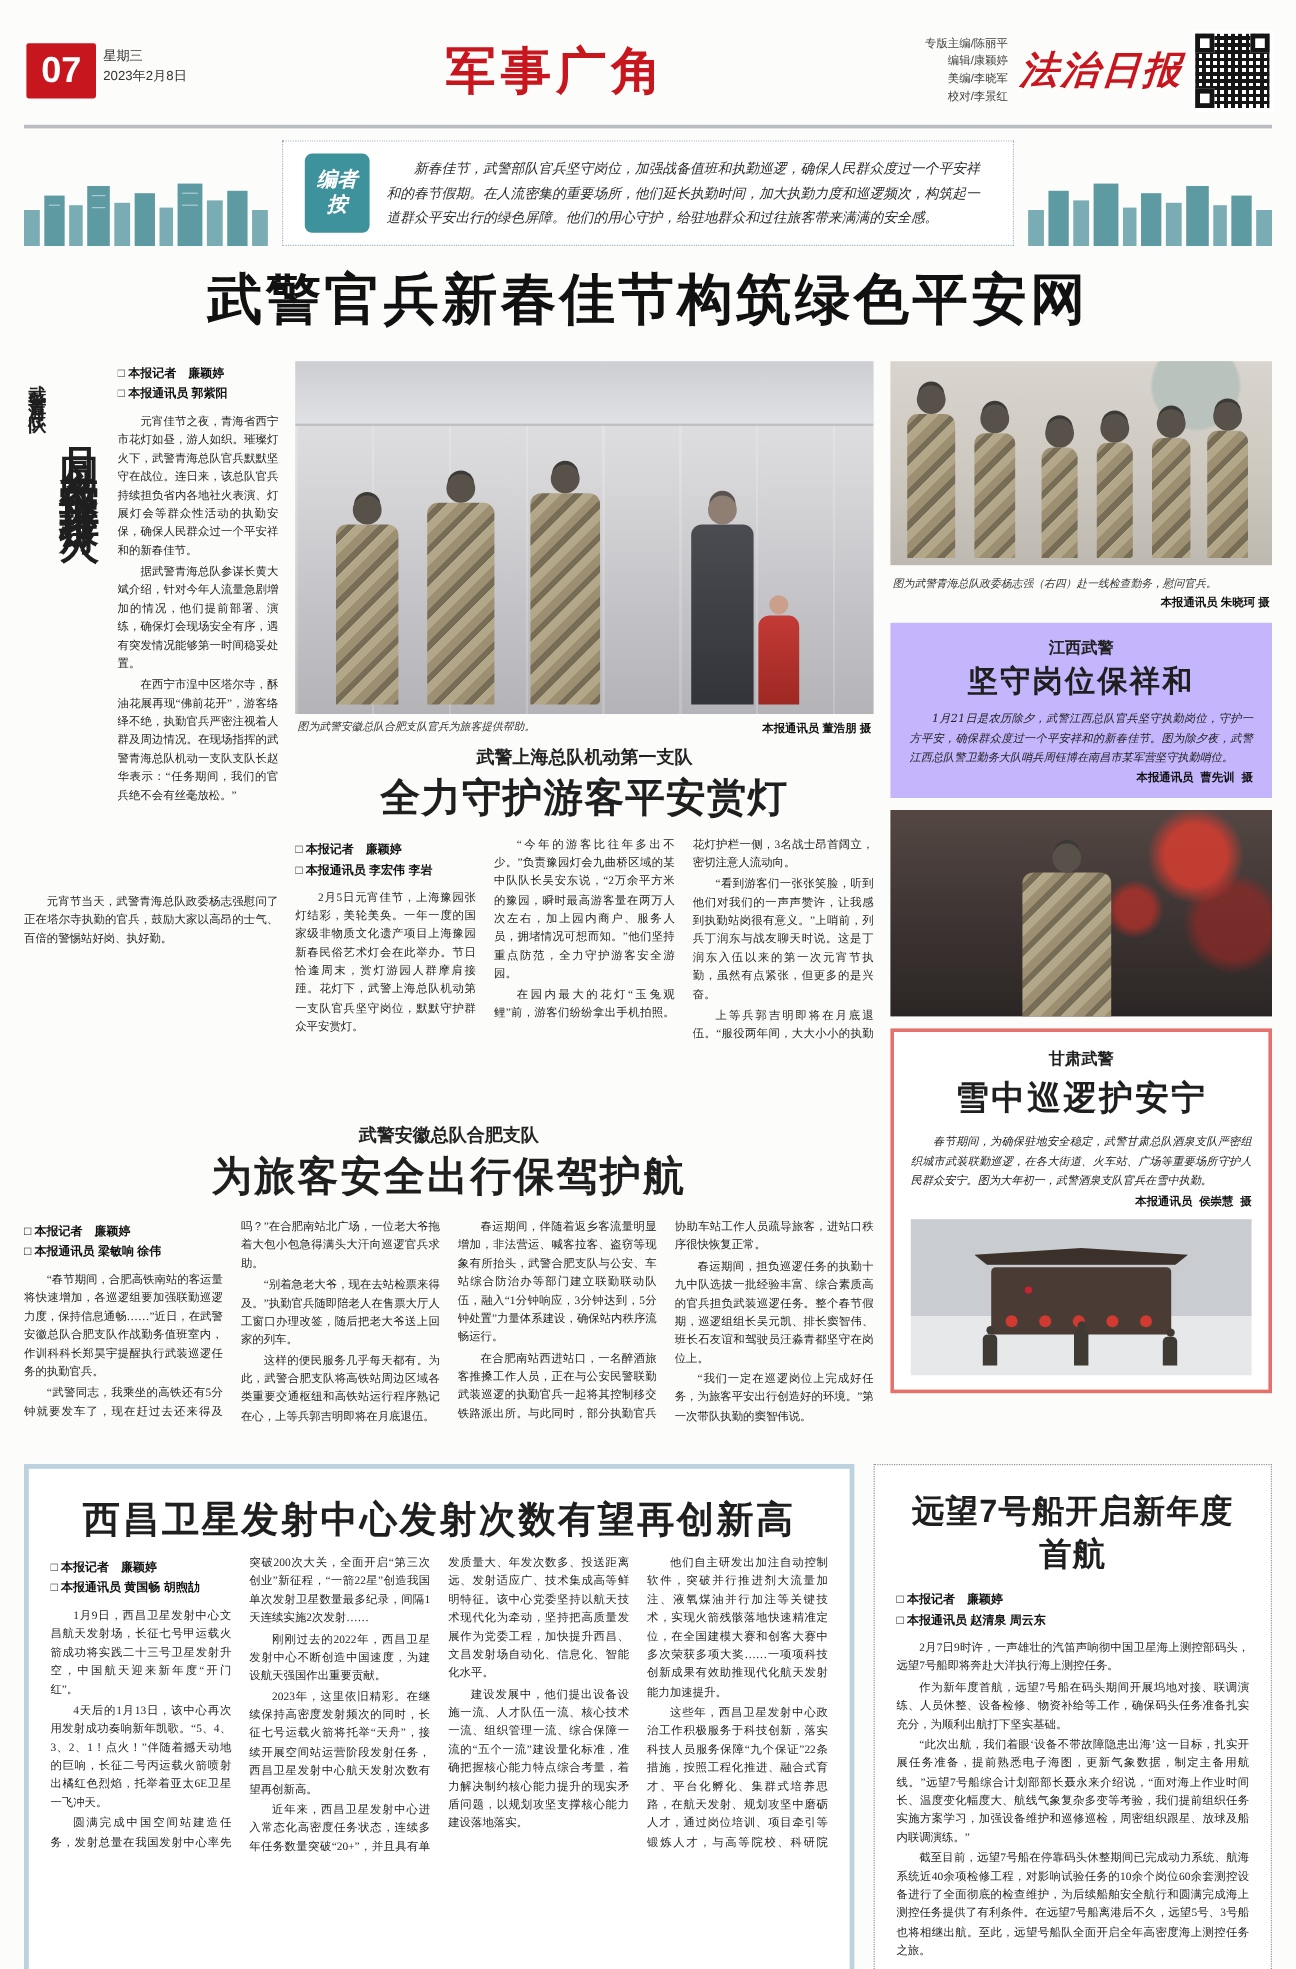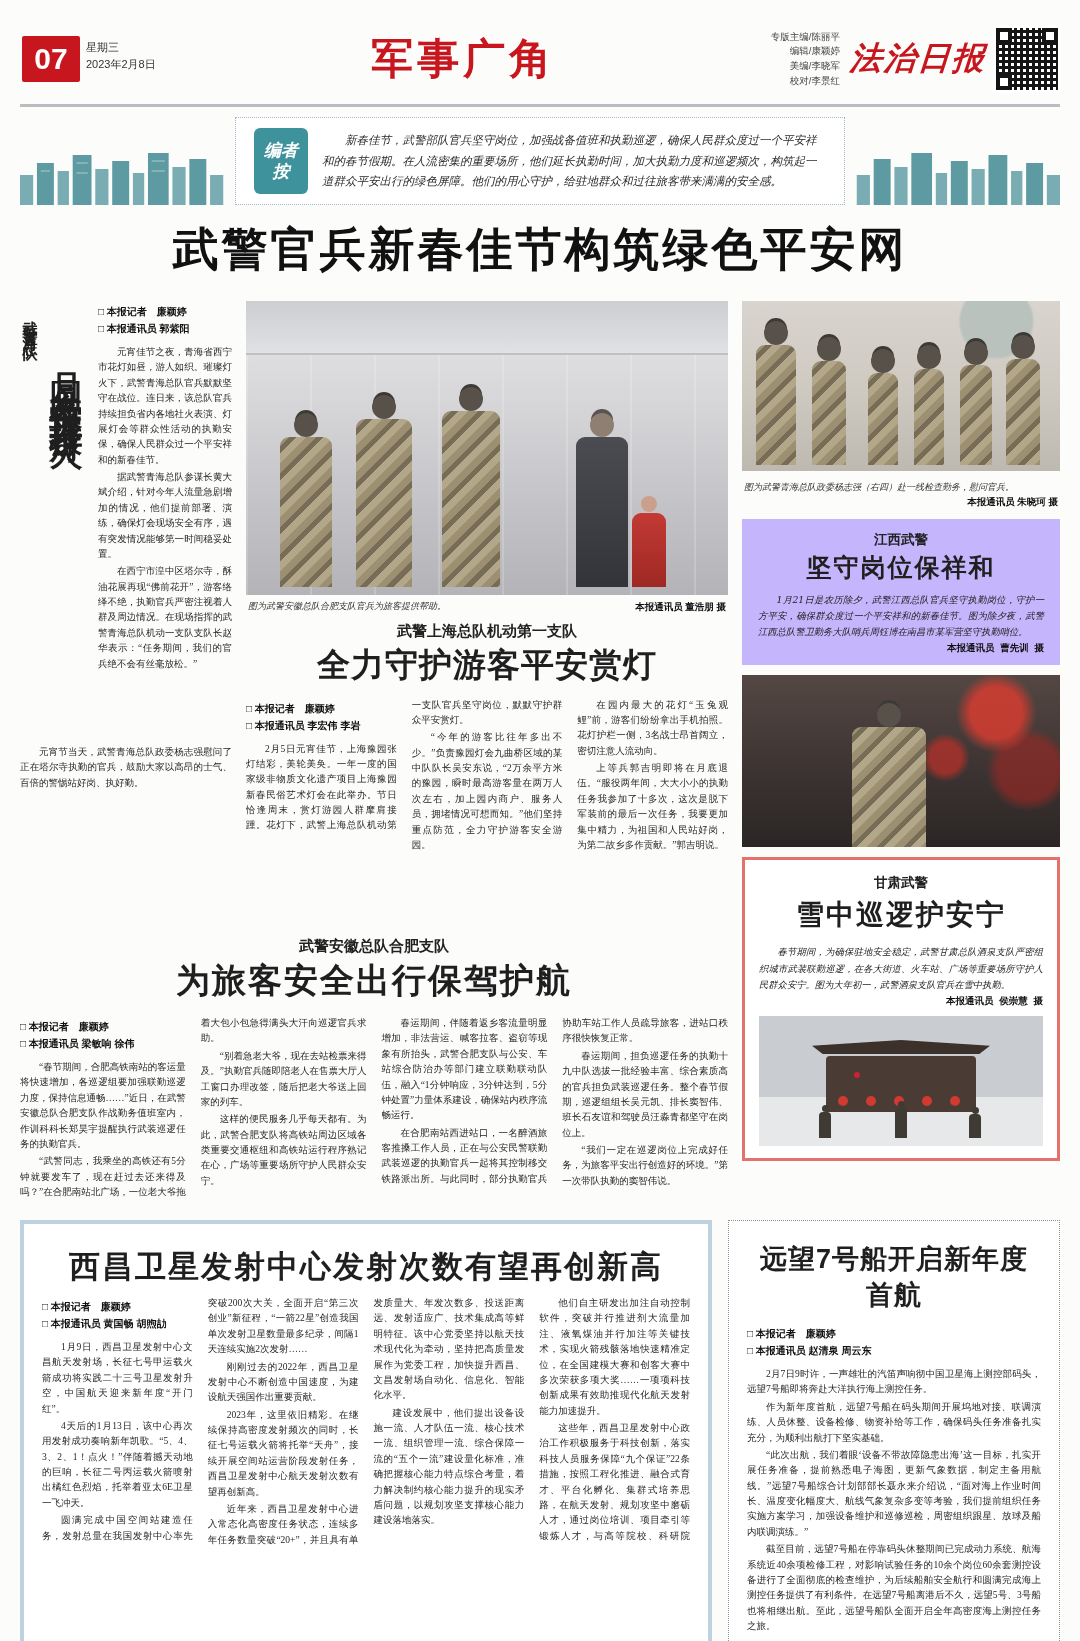--- a/index.html
+++ b/index.html
@@ -238,20 +238,21 @@
               <div class="byline">
 
               <div class="byline-line">□ 本报记者　廉颖婷</div>
                   <div class="byline-line">□ 本报通讯员 李宏伟 李岩</div>
                 </div>
               <div>
 
               <p class="bodyp">2月5日元宵佳节，上海豫园张灯结彩，美轮美奂。一年一度的国家级非物质文化遗产项目上海豫园新春民俗艺术灯会在此举办。节日恰逢周末，赏灯游园人群摩肩接踵。花灯下，武警上海总队机动第一支队官兵坚守岗位，默默守护群众平安赏灯。</p>
                   <p class="bodyp">“今年的游客比往年多出不少。”负责豫园灯会九曲桥区域的某中队队长吴安东说，“2万余平方米的豫园，瞬时最高游客量在两万人次左右，加上园内商户、服务人员，拥堵情况可想而知。”他们坚持重点防范，全力守护游客安全游园。</p>
                   <p class="bodyp">在园内最大的花灯“玉兔观鲤”前，游客们纷纷拿出手机拍照。花灯护栏一侧，3名战士昂首阔立，密切注意人流动向。</p>
+                  <p class="bodyp">“看到游客们一张张笑脸，听到他们对我们的一声声赞许，让我感到执勤站岗很有意义。”上哨前，列兵丁润东与战友聊天时说。这是丁润东入伍以来的第一次元宵节执勤，虽然有点紧张，但更多的是兴奋。</p>
                   <p class="bodyp">上等兵郭吉明即将在月底退伍。“服役两年间，大大小小的执勤任务我参加了十多次，这次是脱下军装前的最后一次任务，我要更加集中精力，为祖国和人民站好岗，为第二故乡多作贡献。”郭吉明说。</p>
                 </div>
             </div>
           </article>
         </div>
       </div>
 
       <article class="anhui">
         <div class="kicker">武警安徽总队合肥支队</div>
         <h3 class="ah-headline">为旅客安全出行保驾护航</h3>
@@ -259,21 +260,21 @@
           <div class="byline">
 
           <div class="byline-line">□ 本报记者　廉颖婷</div>
               <div class="byline-line">□ 本报通讯员 梁敏响 徐伟</div>
             </div>
           <div>
 
           <p class="bodyp">“春节期间，合肥高铁南站的客运量将快速增加，各巡逻组要加强联勤巡逻力度，保持信息通畅……”近日，在武警安徽总队合肥支队作战勤务值班室内，作训科科长郑昊宇提醒执行武装巡逻任务的执勤官兵。</p>
               <p class="bodyp">“武警同志，我乘坐的高铁还有5分钟就要发车了，现在赶过去还来得及吗？”在合肥南站北广场，一位老大爷拖着大包小包急得满头大汗向巡逻官兵求助。</p>
               <p class="bodyp">“别着急老大爷，现在去站检票来得及。”执勤官兵随即陪老人在售票大厅人工窗口办理改签，随后把老大爷送上回家的列车。</p>
-              <p class="bodyp">这样的便民服务几乎每天都有。为此，武警合肥支队将高铁站周边区域各类重要交通枢纽和高铁站运行程序熟记在心，广场等重要场所守护人民群众安宁。</p>
+              <p class="bodyp">这样的便民服务几乎每天都有。为此，武警合肥支队将高铁站周边区域各类重要交通枢纽和高铁站运行程序熟记在心，上等兵郭吉明即将在月底退伍。</p>
               <p class="bodyp">春运期间，伴随着返乡客流量明显增加，非法营运、喊客拉客、盗窃等现象有所抬头，武警合肥支队与公安、车站综合防治办等部门建立联勤联动队伍，融入“1分钟响应，3分钟达到，5分钟处置”力量体系建设，确保站内秩序流畅运行。</p>
               <p class="bodyp">在合肥南站西进站口，一名醉酒旅客推搡工作人员，正在与公安民警联勤武装巡逻的执勤官兵一起将其控制移交铁路派出所。与此同时，部分执勤官兵协助车站工作人员疏导旅客，进站口秩序很快恢复正常。</p>
               <p class="bodyp">春运期间，担负巡逻任务的执勤十九中队选拔一批经验丰富、综合素质高的官兵担负武装巡逻任务。整个春节假期，巡逻组组长吴元凯、排长窦智伟、班长石友谊和驾驶员汪淼青都坚守在岗位上。</p>
               <p class="bodyp">“我们一定在巡逻岗位上完成好任务，为旅客平安出行创造好的环境。”第一次带队执勤的窦智伟说。</p>
             </div>
         </div>
       </article>
     </div>
 
     <aside class="rail">

